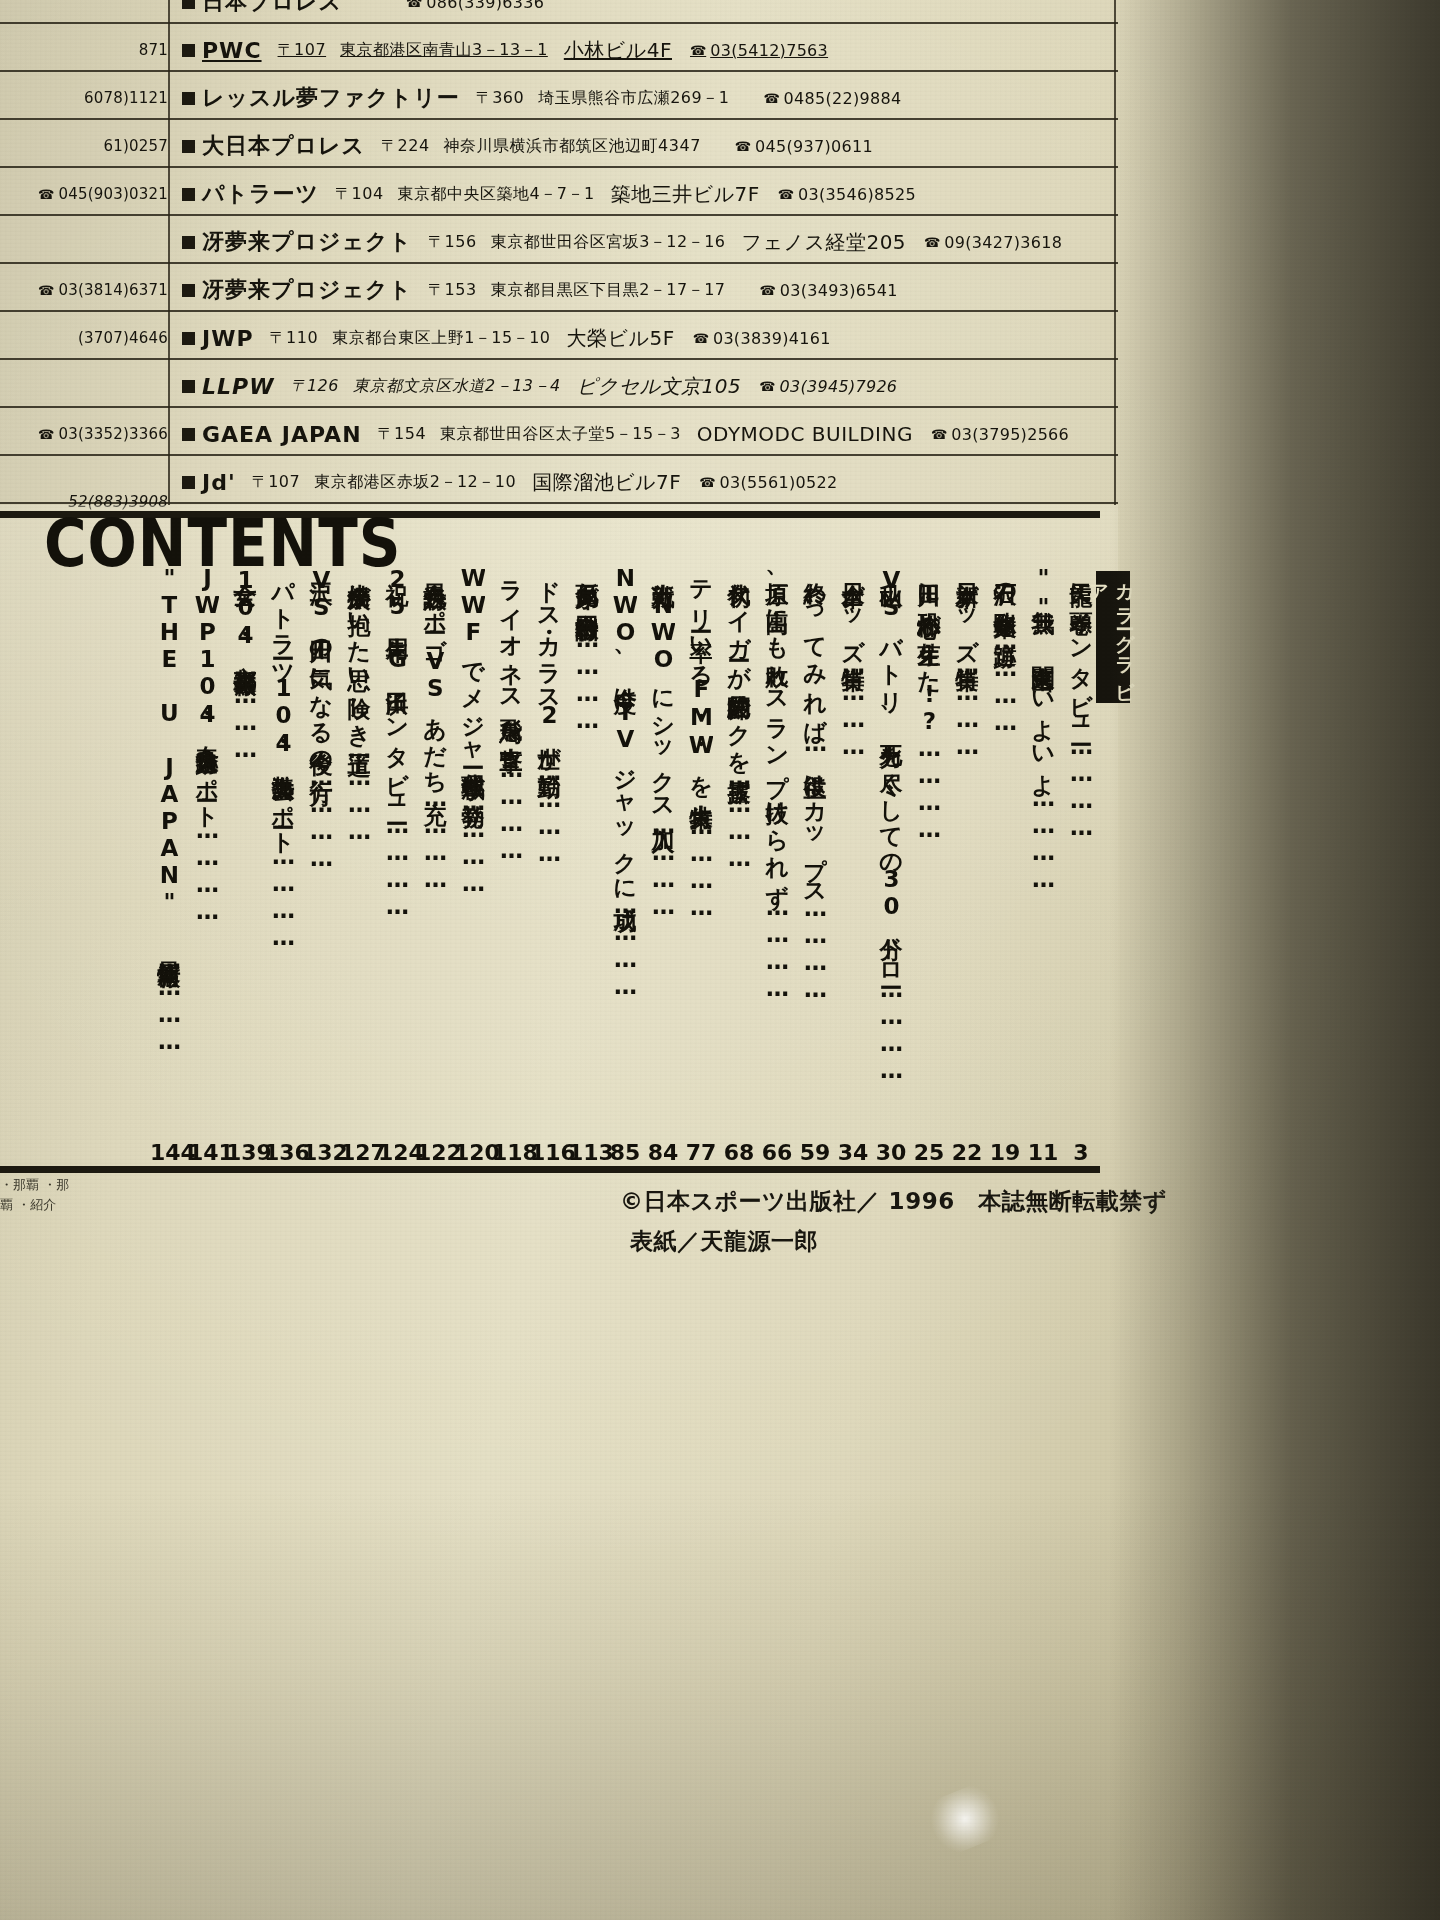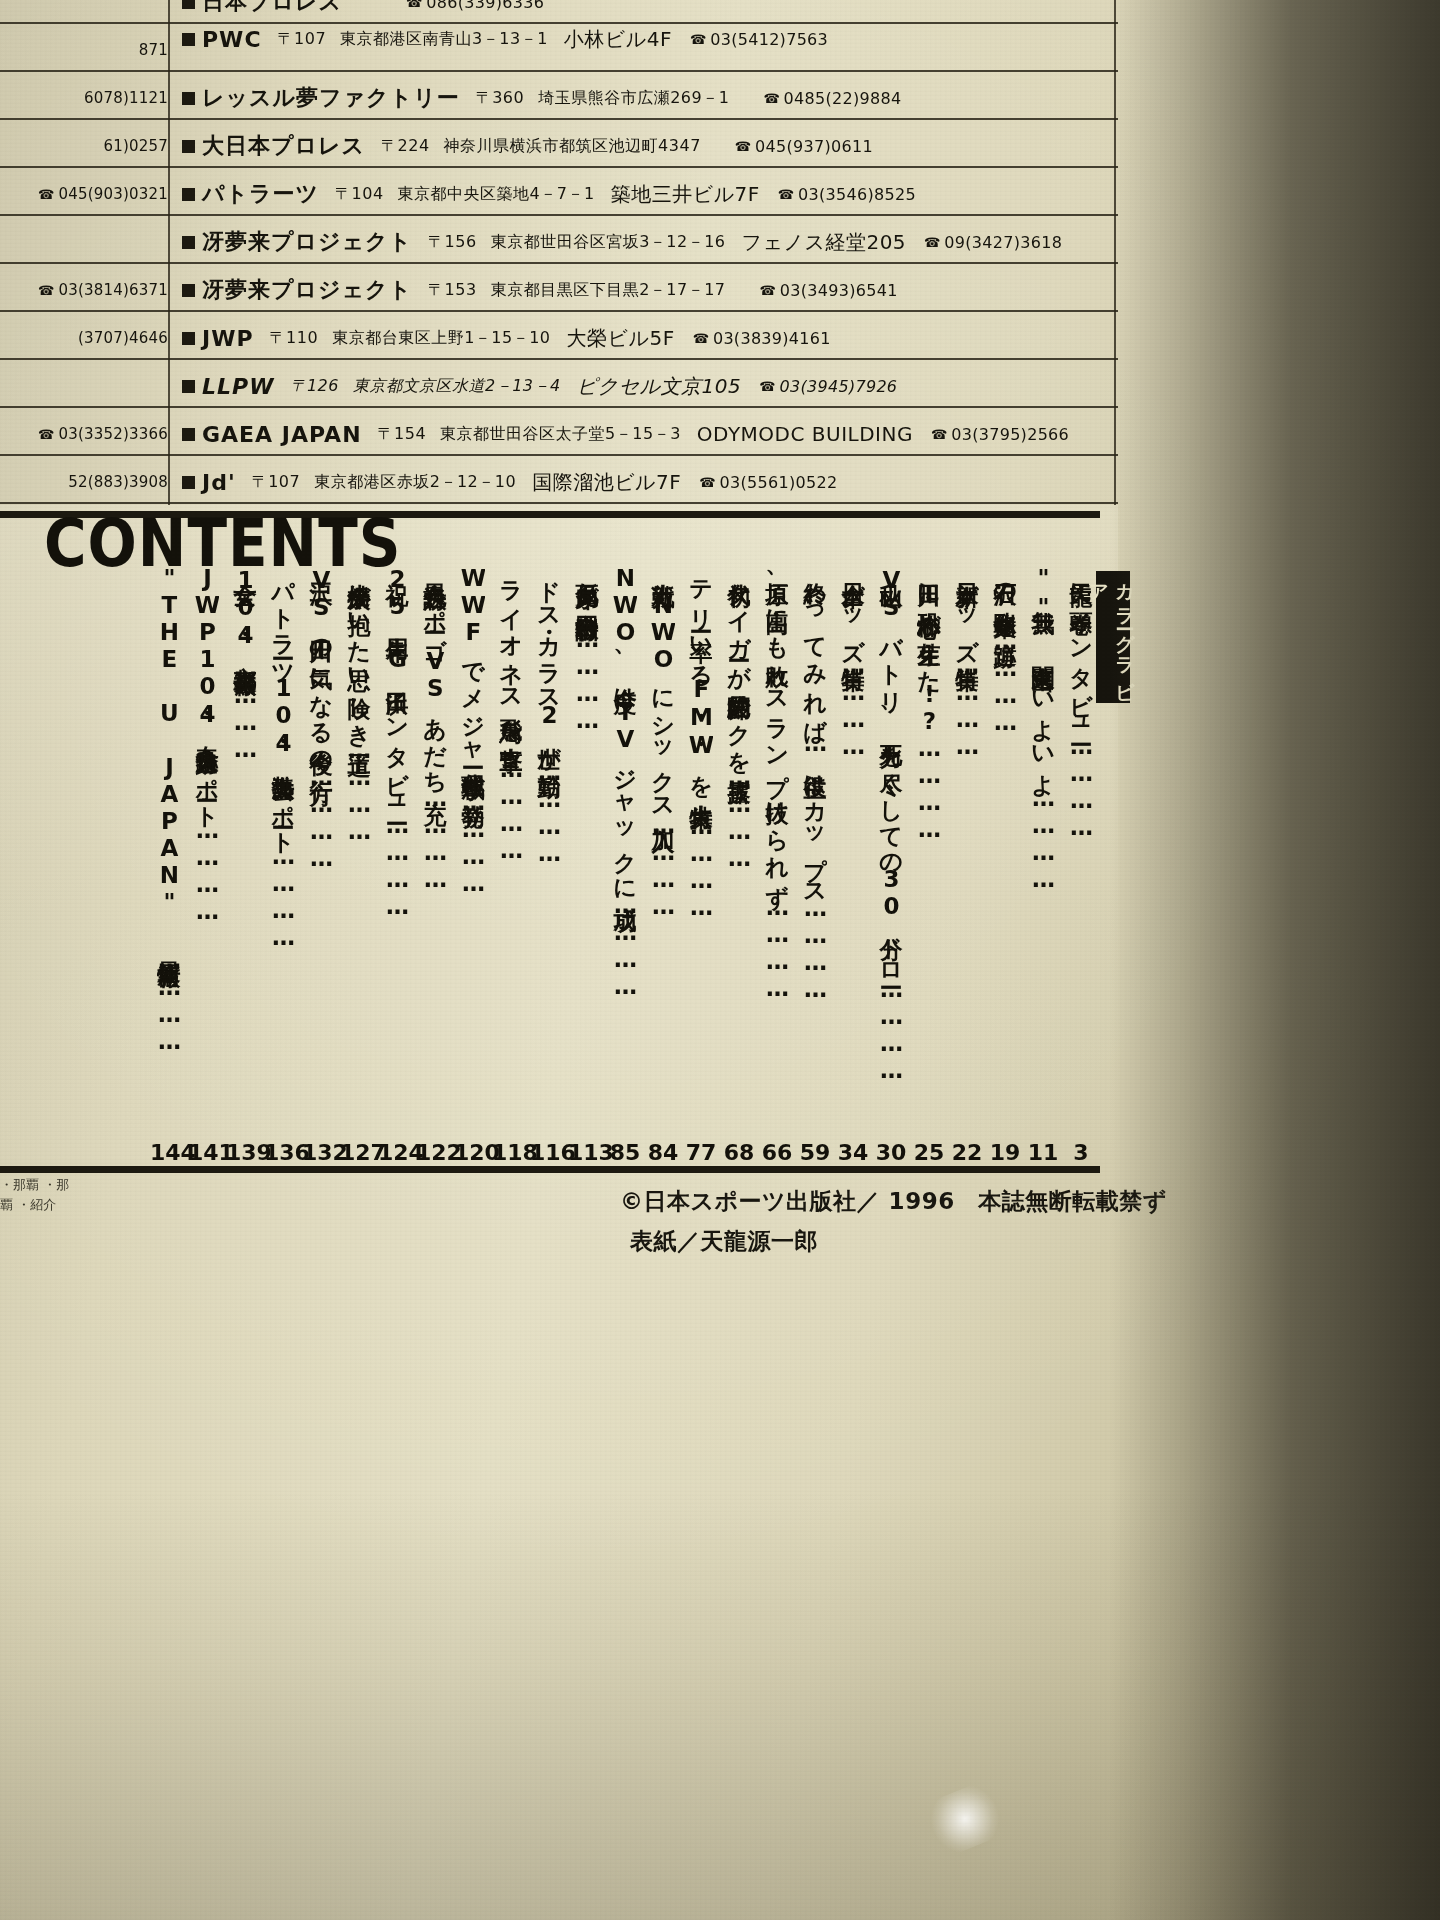--- a/index.html
+++ b/index.html
@@ -337,35 +337,35 @@
     <div class="dir-row dir-left" style="top:314px;">
         <span>(3707)4646</span>
       </div>
     <div class="dir-row dir-left" style="top:362px;">
         <span></span>
       </div>
     <div class="dir-row dir-left" style="top:410px;">
         <span class="telicon">☎</span>
         <span>03(3352)3366</span>
       </div>
-    <div class="dir-row dir-left" style="top:458px;">
+    <div class="dir-row dir-left" style="top:478px;font-style:italic;">
         <span>52(883)3908</span>
       </div>
 
     <div class="dir-row dir-main" style="top:-22px;">
       <span class="sq"></span>
       <span class="org">日本プロレス</span>
       <span class="zip"></span>
       <span class="addr"></span>
       <span class="bldg"></span>
       <span class="telicon">☎</span>
       <span class="tel">086(339)6336</span>
     </div>
 
-    <div class="dir-row dir-main" style="top:15px;">
+    <div class="dir-row dir-main" style="top:26px;text-decoration:underline;">
       <span class="sq"></span>
       <span class="org">PWC</span>
       <span class="zip">〒107</span>
       <span class="addr">東京都港区南青山3－13－1</span>
       <span class="bldg">小林ビル4F</span>
       <span class="telicon">☎</span>
       <span class="tel">03(5412)7563</span>
     </div>
 
     <div class="dir-row dir-main" style="top:74px;">

